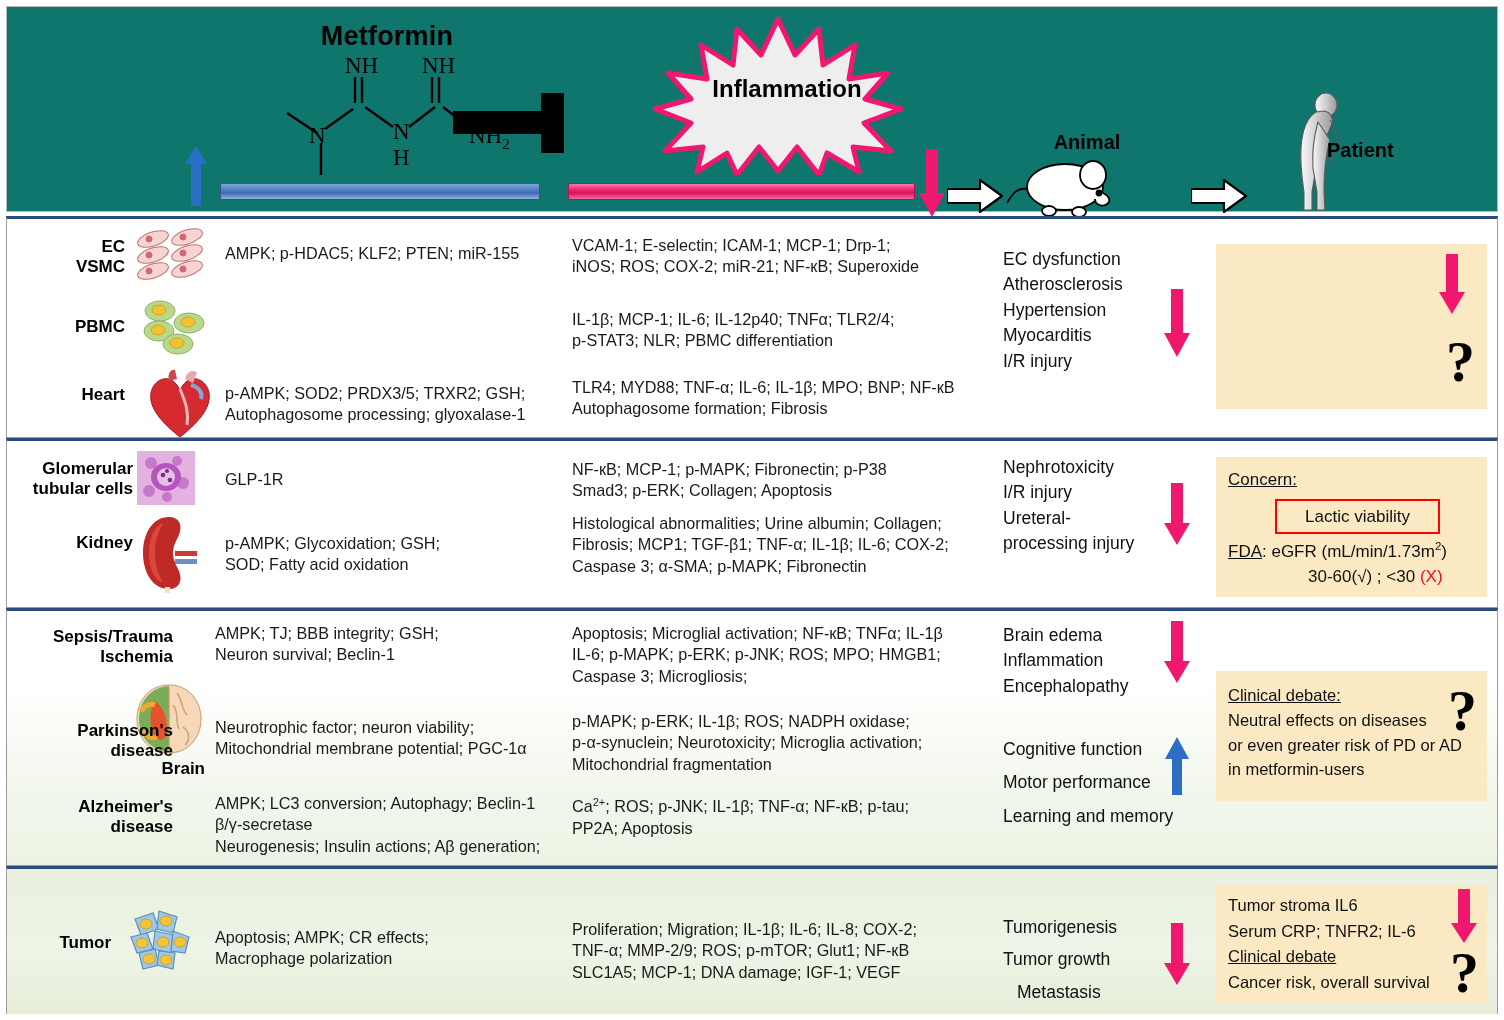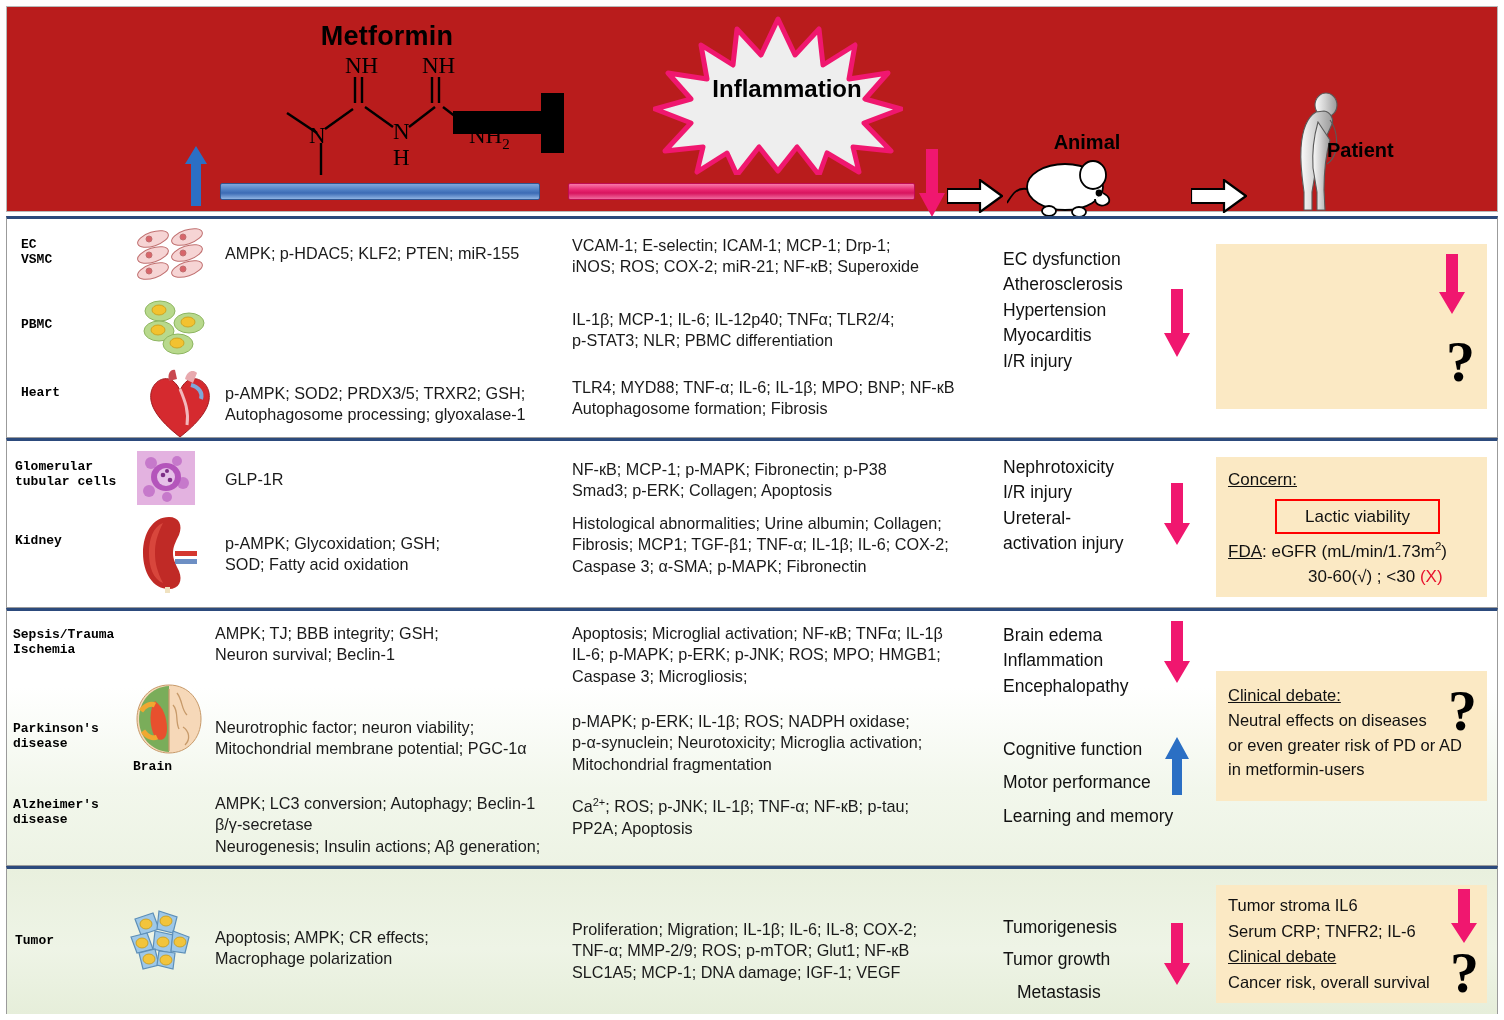--- a/index.html
+++ b/index.html
@@ -12,21 +12,21 @@
     height: 1020px;
     background: #ffffff;
     overflow: hidden;
   }
 
   
   .top-panel {
     position: absolute;
     left: 6px; top: 6px; width: 1492px; height: 206px;
     border: 1px solid #b8b8b8;
-    background: #b91c1c;
+    background: #0f766e;
   }
   .metformin-title {
     position:absolute; left:250px; top:14px; width:260px;
     text-align:center; font-size:27px; font-weight:bold; color:#000;
     letter-spacing:0.2px;
   }
   .animal-label {
     position:absolute; left:1020px; top:124px; width:120px;
     text-align:center; font-size:20px; font-weight:bold; color:#000;
   }
@@ -85,23 +85,22 @@
   .section.no-bottom { border-bottom:none; }
   #sec-cardio { top:216px; height:222px; background:#ffffff; }
   #sec-kidney { top:438px; height:170px; background:#ffffff; }
   #sec-brain  { top:608px; height:258px;
                 background:linear-gradient(to bottom,#ffffff 0%,#ffffff 30%,#f2f7ec 70%,#edf3e4 100%); }
   #sec-tumor  { top:866px; height:148px;
                 background:linear-gradient(to bottom,#e9f0de 0%,#eef4e6 55%,#e6eeda 100%); }
 
   .cell { position:absolute; }
   .organ-label {
-    font-size:13px; font-weight:bold; color:#000; text-align:left;
+    font-size:17px; font-weight:bold; color:#000; text-align:right;
     line-height:1.18;
-    font-family:Liberation Mono, monospace;
   }
   .mol-text {
     font-size:16.2px; color:#1a1a1a; line-height:1.32; white-space:nowrap;
   }
   .outcome-text {
     font-size:17.5px; color:#111; line-height:1.45; white-space:nowrap;
   }
 
   
   .beige-box {
@@ -373,21 +372,21 @@
     <div class="cell mol-text" style="left:565px; top:72px;">
       <div>Histological abnormalities; Urine albumin;  Collagen;</div>
       <div>Fibrosis; MCP1; TGF-β1; TNF-α; IL-1β; IL-6; COX-2;</div>
       <div>Caspase 3; α-SMA; p-MAPK; Fibronectin</div>
     </div>
 
     <div class="cell outcome-text" style="left:996px; top:14px;">
       <div>Nephrotoxicity</div>
       <div>I/R injury</div>
       <div>Ureteral-</div>
-      <div>activation injury</div>
+      <div>processing injury</div>
     </div>
     <svg class="pk-arrow" style="left:1157px; top:42px;" width="26" height="62" viewBox="0 0 26 62">
       <polygon points="13,62 26,40 19,40 19,0 7,0 7,40 0,40" fill="#f0176f"></polygon>
     </svg>
 
     <div class="beige-box" style="left:1209px; top:16px; width:271px; height:140px;">
       <div class="beige-text" style="padding:10px 0 0 12px;">
         <div class="u">Concern:</div>
         <div style="text-align:center; margin:6px 0 4px 0;">
           <span class="lactic-box">Lactic viability</span>

